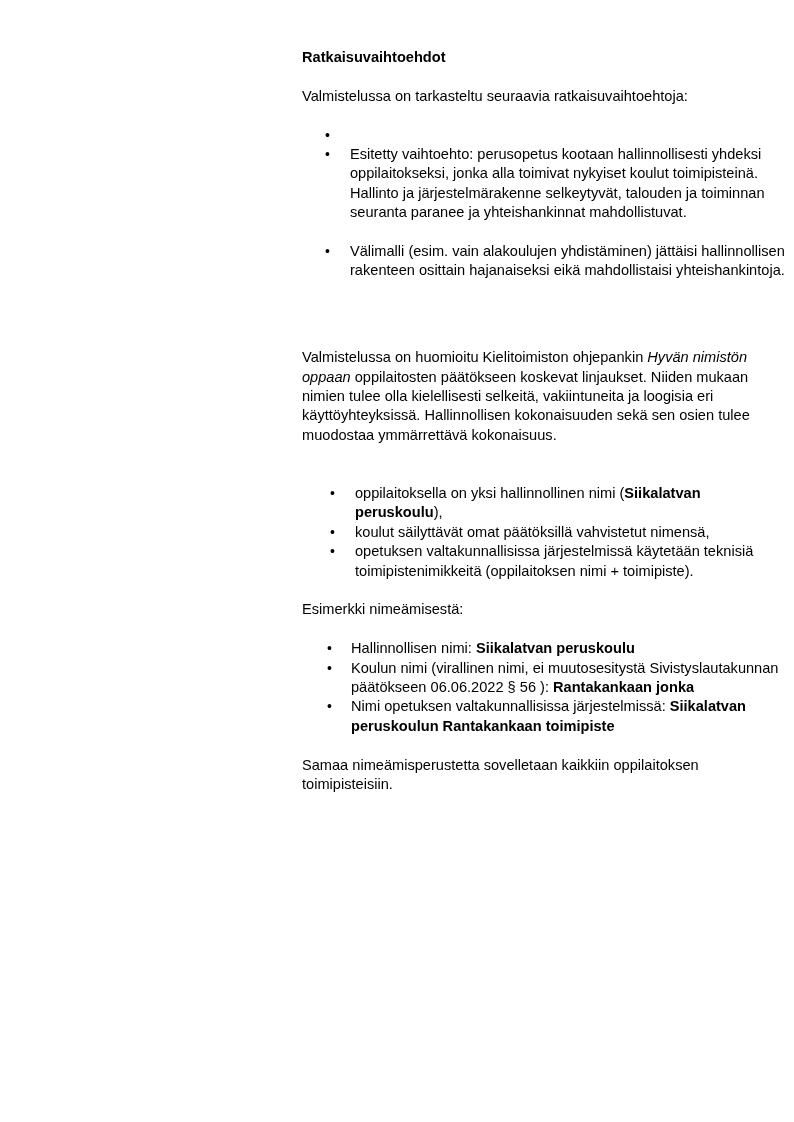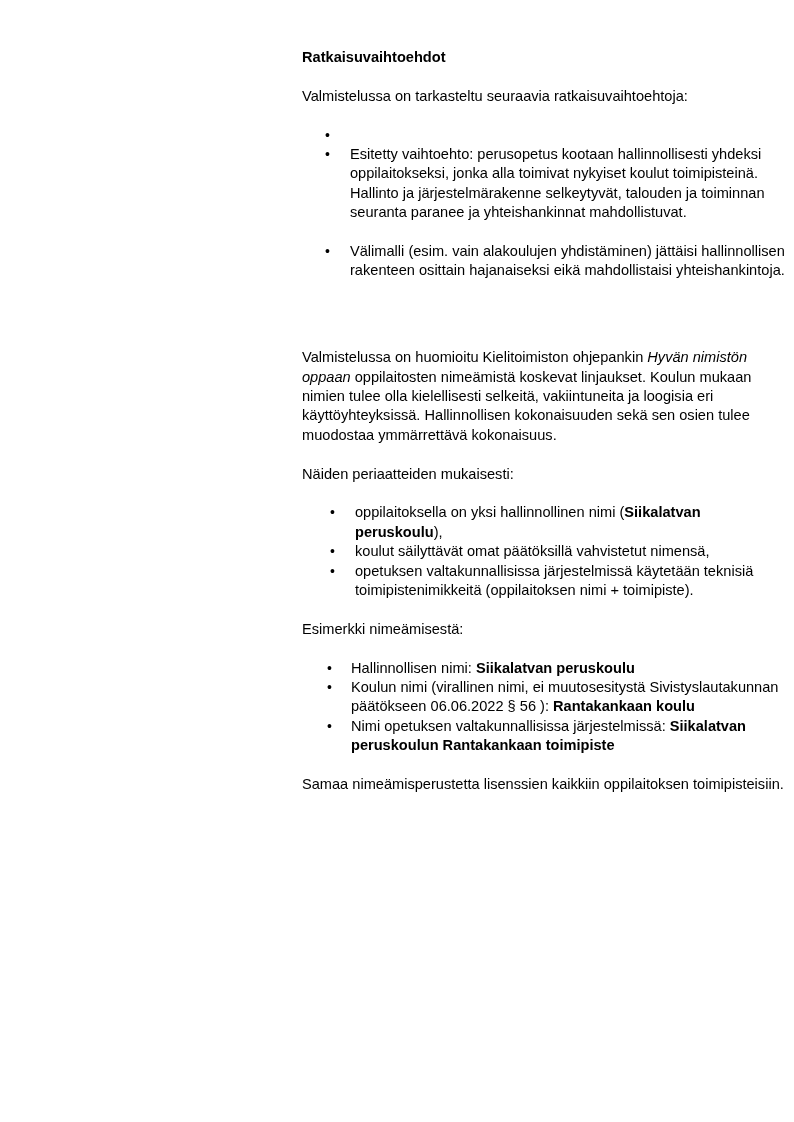--- a/index.html
+++ b/index.html
@@ -45,23 +45,22 @@
     <li>
       <span class="bullet">•</span>
       <span>Välimalli (esim. vain alakoulujen yhdistäminen) jättäisi hallinnollisen rakenteen osittain hajanaiseksi eikä mahdollistaisi yhteishankintoja.</span>
     </li>
   </ul>
   <div class="gap1" style="height:10px"></div>
 
   <div class="gap2"></div>
 
   <div class="gap1"></div>
-  <p><span>Valmistelussa on huomioitu Kielitoimiston ohjepankin </span><i>Hyvän nimistön oppaan</i><span> oppilaitosten nimeämistä koskevat linjaukset. Koulun mukaan nimien tulee olla kielellisesti selkeitä, vakiintuneita ja loogisia eri käyttöyhteyksissä. Hallinnollisen kokonaisuuden sekä sen osien tulee muodostaa ymmärrettävä kokonaisuus.</span></p>
+  <p><span>Valmistelussa on huomioitu Kielitoimiston ohjepankin </span><i>Hyvän nimistön oppaan</i><span> oppilaitosten päätökseen koskevat linjaukset. Niiden mukaan nimien tulee olla kielellisesti selkeitä, vakiintuneita ja loogisia eri käyttöyhteyksissä. Hallinnollisen kokonaisuuden sekä sen osien tulee muodostaa ymmärrettävä kokonaisuus.</span></p>
   <div class="gap1"></div>
-  <p>Näiden periaatteiden mukaisesti:</p>
   <div class="gap1"></div>
 
   <ul class="list-b">
     <li>
       <span class="bullet">•</span>
       <span>oppilaitoksella on yksi hallinnollinen nimi (</span><b>Siikalatvan peruskoulu</b><span>),</span>
     </li>
     <li>
       <span class="bullet">•</span>
       <span>koulut säilyttävät omat päätöksillä vahvistetut nimensä,</span>
@@ -75,23 +74,23 @@
   <p>Esimerkki nimeämisestä:</p>
   <div class="gap1"></div>
 
   <ul class="list-c">
     <li>
       <span class="bullet">•</span>
       <span>Hallinnollisen nimi: </span><b>Siikalatvan peruskoulu</b>
     </li>
     <li>
       <span class="bullet">•</span>
-      <span>Koulun nimi (virallinen nimi, ei muutosesitystä Sivistyslautakunnan päätökseen 06.06.2022 § 56 ): </span><b>Rantakankaan koulu</b>
+      <span>Koulun nimi (virallinen nimi, ei muutosesitystä Sivistyslautakunnan päätökseen 06.06.2022 § 56 ): </span><b>Rantakankaan jonka</b>
     </li>
     <li>
       <span class="bullet">•</span>
       <span>Nimi opetuksen valtakunnallisissa järjestelmissä: </span><b>Siikalatvan peruskoulun Rantakankaan toimipiste</b>
     </li>
   </ul>
   <div class="gap1"></div>
-  <p>Samaa nimeämisperustetta lisenssien kaikkiin oppilaitoksen toimipisteisiin.</p>
+  <p>Samaa nimeämisperustetta sovelletaan kaikkiin oppilaitoksen toimipisteisiin.</p>
 
 </div>
 
 </body></html>

